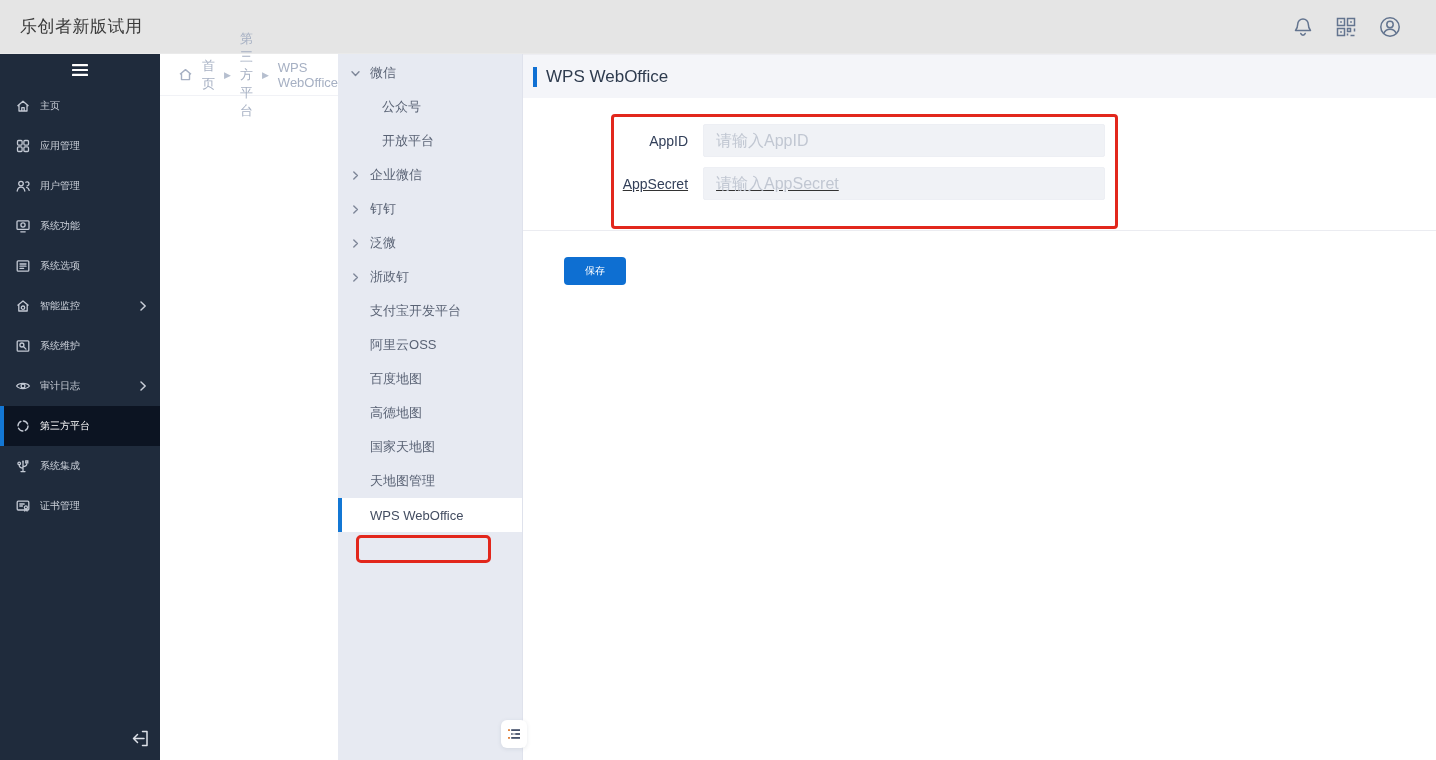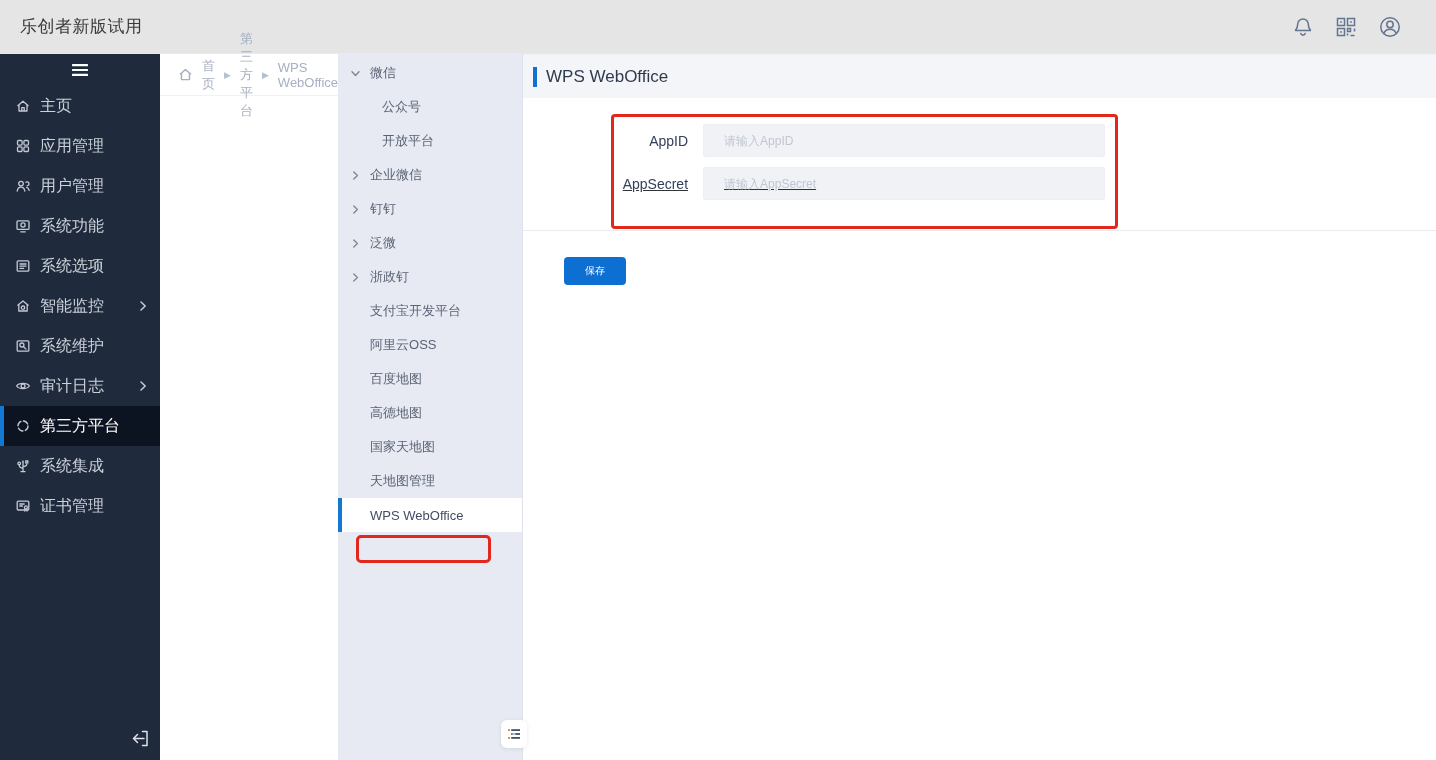--- a/index.html
+++ b/index.html
@@ -19,21 +19,21 @@
   .tb-icon { display: flex; cursor: pointer; }
   
   .layout { display: flex; height: 706px; }
   .sidebar {
     width: 160px; flex: 0 0 160px; background: #1f2b3c; color: #ccd1da;
     position: relative;
   }
   .hamburger { height: 32px; display: flex; align-items: center; justify-content: center; cursor: pointer; }
   .side-item {
     height: 40px; display: flex; align-items: center;
-    padding: 0 12px 0 15px; font-size: 16px; cursor: pointer; position: relative;
+    padding: 0 12px 0 15px; font-size: 10px; cursor: pointer; position: relative;
   }
   .side-item .s-icon { display: flex; width: 16px; margin-right: 9px; color: #c3c9d4; }
   .side-item .s-label { flex: 1; white-space: nowrap; }
   .side-item .s-arrow { display: flex; color: #c9ced8; }
   .side-item.active { background: #0c1422; color: #fff; box-shadow: inset 4px 0 0 #1377d4; }
   .sidebar-collapse { position: absolute; bottom: 12px; right: 10px; color: #dde1e8; cursor: pointer; display: flex; }
   
   .right-region { flex: 1; display: flex; flex-direction: row; min-width: 0; }
   .breadcrumb {
     height: 42px; background: #fff; display: flex; align-items: center;
@@ -71,21 +71,21 @@
   .content { position: relative; flex: 1; background: #fff; }
   .form-row { position: absolute; left: 0; height: 25px; display: flex; align-items: center; }
   .form-row.r1 { top: 30px; }
   .form-row.r2 { top: 73px; text-decoration: underline; }
   .f-label {
     width: 180px; padding-right: 15px; text-align: right;
     font-size: 14px; color: #33405a;
   }
   .f-input {
     width: 402px; height: 33px; background: #f0f2f6; border: 1px solid #edeff4;
-    border-radius: 2px; padding: 0 20px; font-size: 12px; color: #333; outline: none;
+    border-radius: 2px; padding: 0 12px; font-size: 16px; color: #333; outline: none;
     font-family: "Liberation Sans", "DejaVu Sans", sans-serif;
   }
   .f-input::placeholder { color: #c1c7d2; }
   .form-annotation { left: 88px; top: 16px; width: 507px; height: 115px; border-radius: 4px; }
   .divider { position: absolute; top: 132px; left: 0; right: 0; border-top: 1px solid #ebecf1; }
   .save-button {
     position: absolute; left: 41px; top: 159px; width: 62px; height: 28px;
     background: #0e6fd2; color: #fff; border: none; border-radius: 4px;
     font-size: 10px; cursor: pointer; font-family: "Liberation Sans", "DejaVu Sans", sans-serif;
   }

